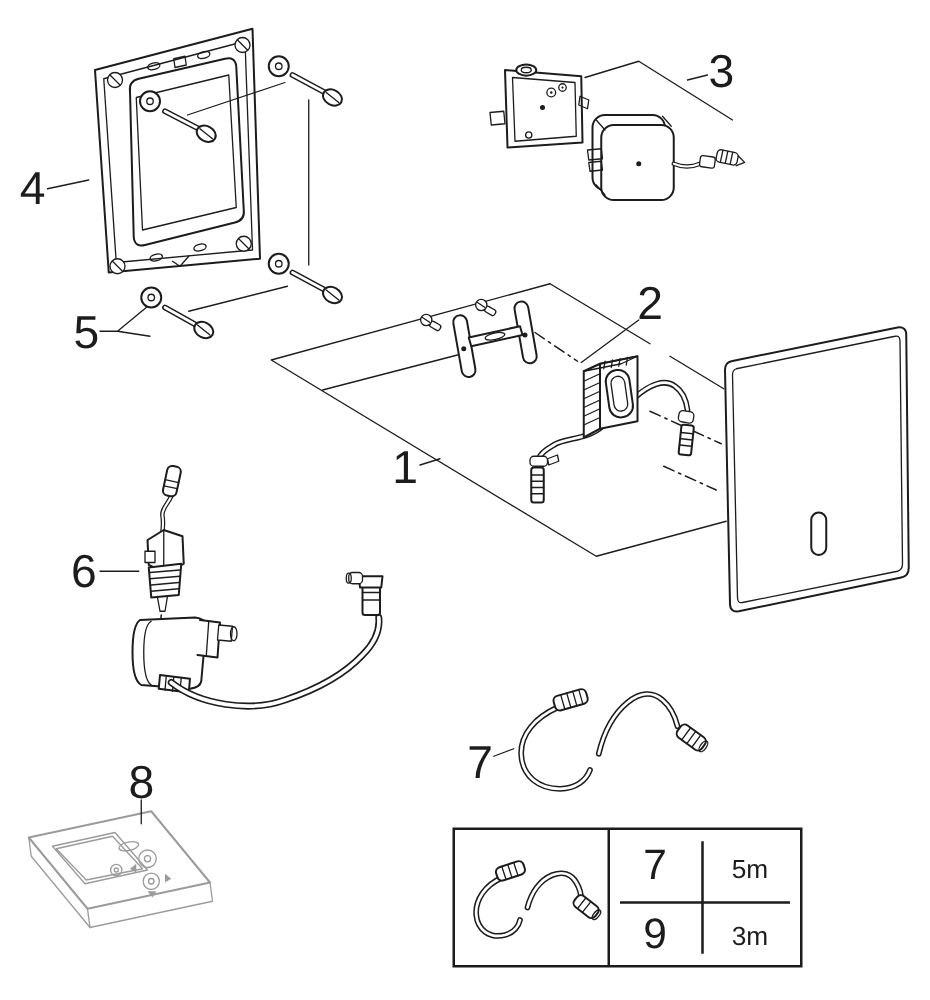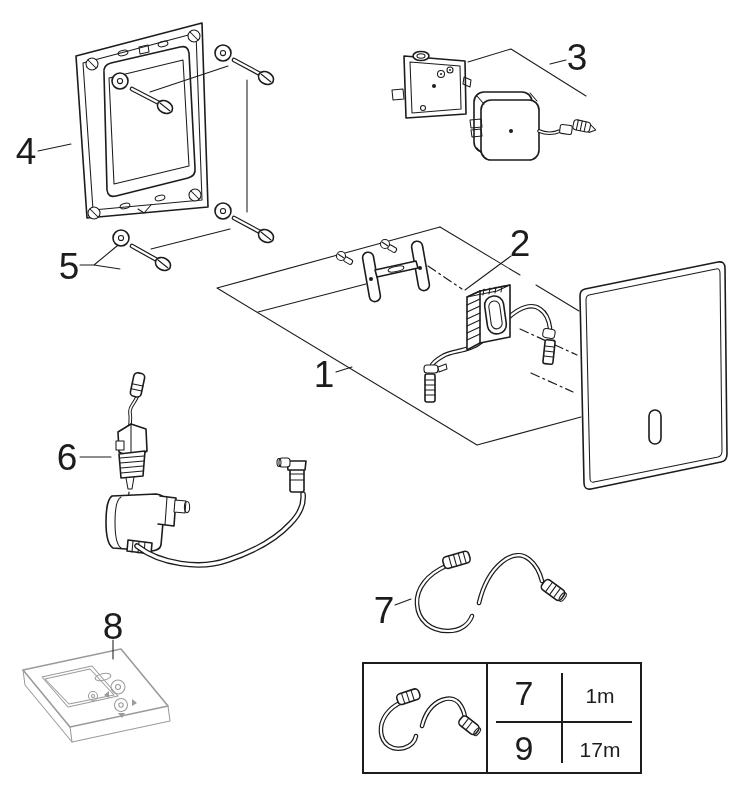--- a/index.html
+++ b/index.html
@@ -345,18 +345,18 @@
         <line class="o t" x1="100" y1="56" x2="100" y2="67"></line>
         <line class="o t" x1="105" y1="56" x2="105" y2="67"></line>
         <ellipse class="o t" cx="115" cy="61.5" rx="2.2" ry="4.6"></ellipse>
       </g>
     </svg>
   </div>
   <div class="st-div"></div>
   <div class="st-v"></div>
   <div class="st-h"></div>
   <span class="st-ref" style="left:160px;top:29px">7</span>
-  <span class="st-len" style="left:236px;top:32px">1m</span>
+  <span class="st-len" style="left:236px;top:32px">5m</span>
   <span class="st-ref" style="left:160px;top:84px">9</span>
-  <span class="st-len" style="left:236px;top:86px">17m</span>
+  <span class="st-len" style="left:236px;top:86px">3m</span>
 </div>
 
 </div>
 
 </body></html>

